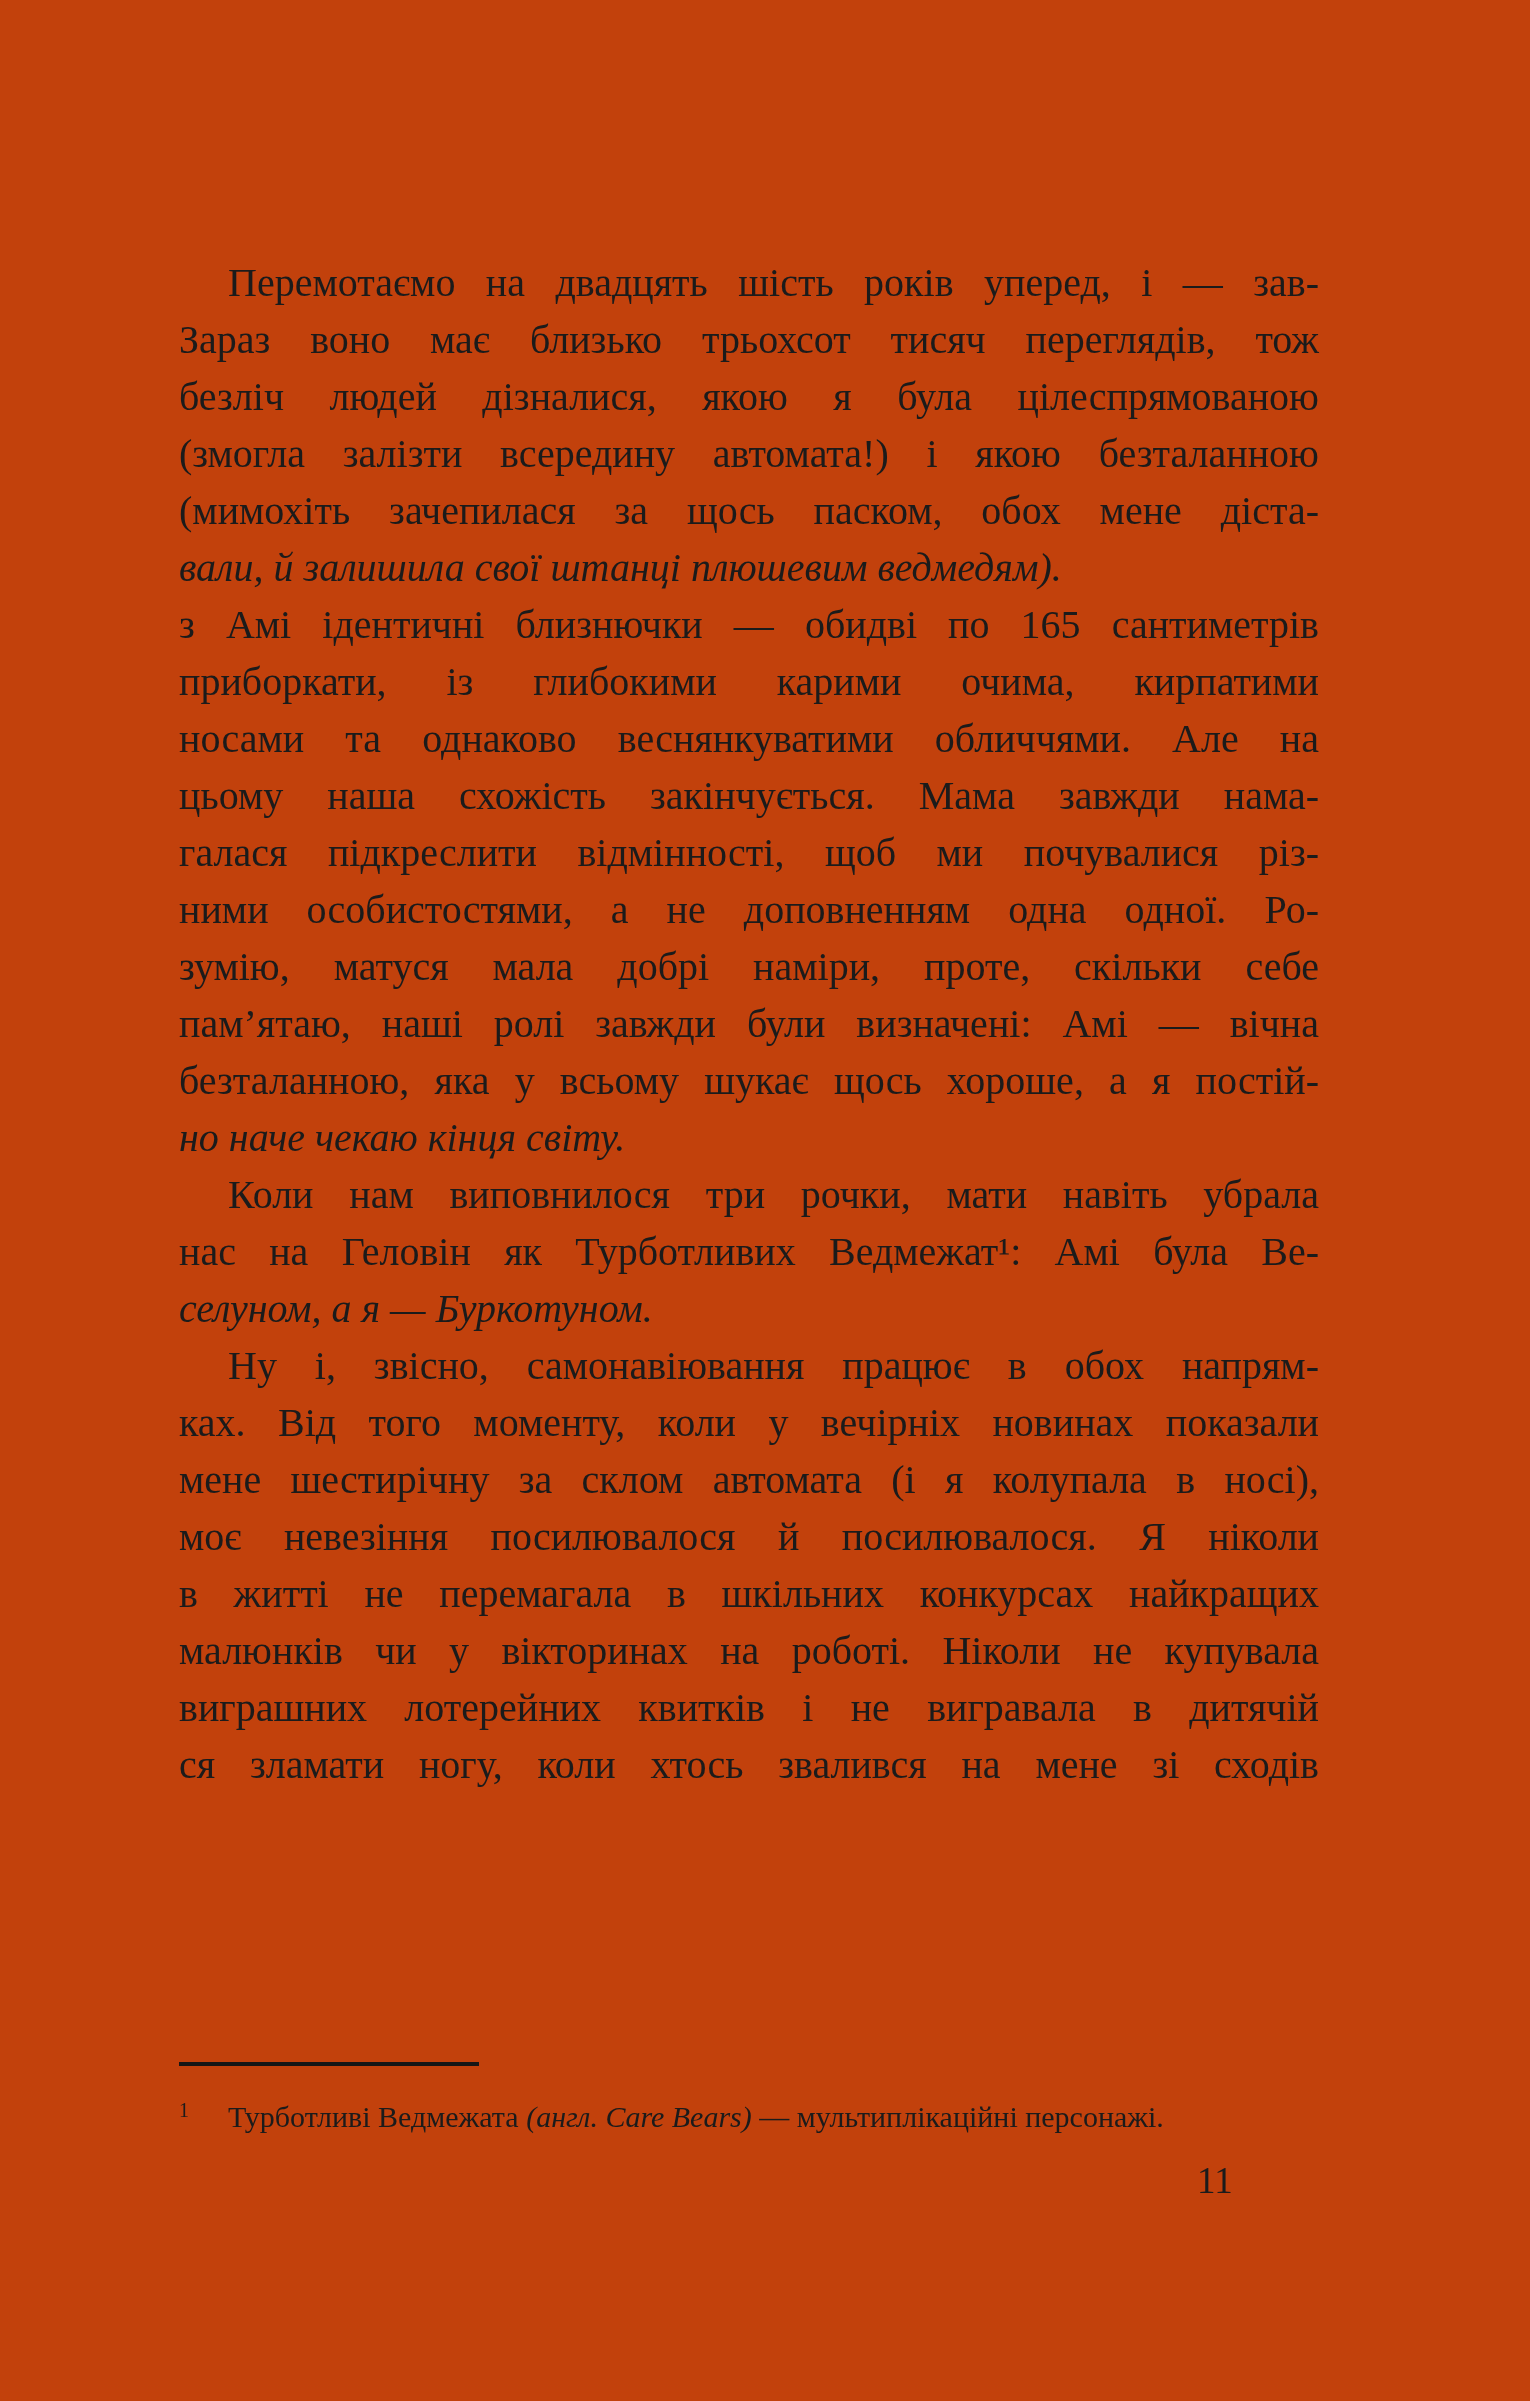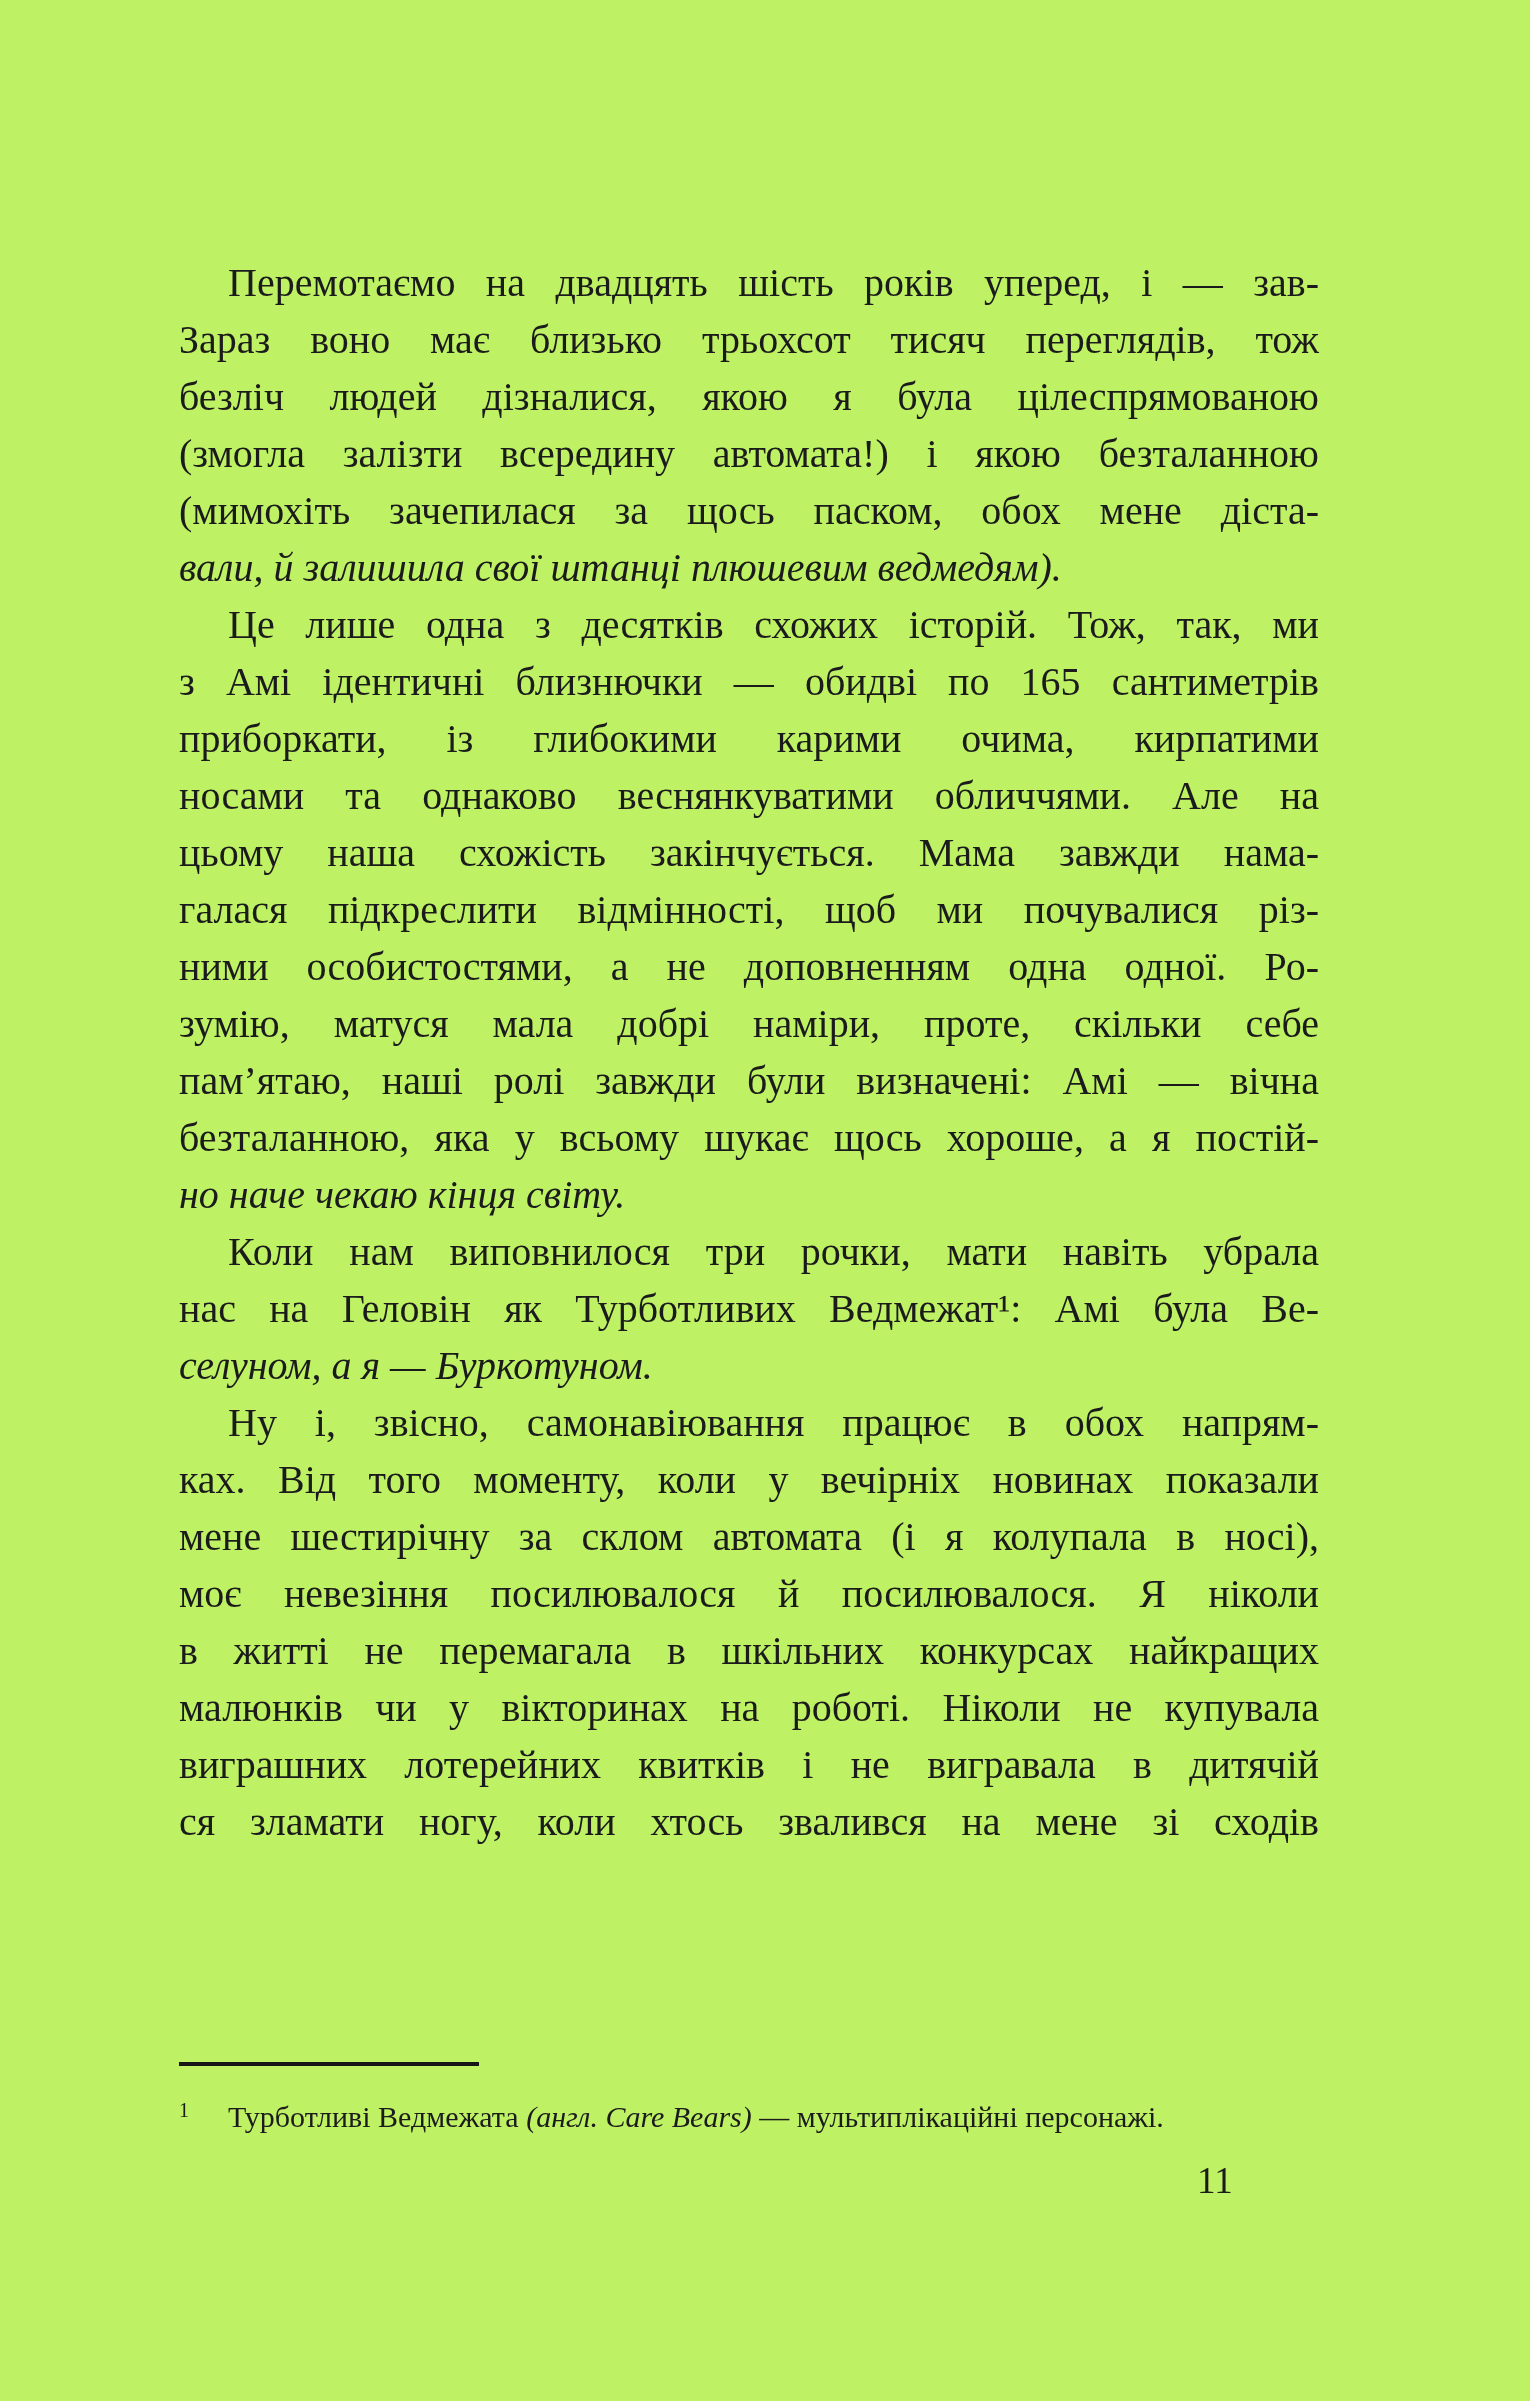--- a/index.html
+++ b/index.html
@@ -11,21 +11,21 @@
     height: 2401px;
     background: #ffffff;
     position: relative;
     overflow: hidden;
   }
   .page {
     position: absolute;
     left: 0; top: 0;
     width: 1531px;
     height: 2401px;
-    background: #bef264;
+    background: #c2410c;
     color: #1b1b1b;
     font-family: "Liberation Serif", "DejaVu Serif", serif;
   }
   .text-block {
     position: absolute;
     left: 179px;
     top: 254px;
     width: 1140px;
     font-size: 40px;
     line-height: 57px;
@@ -86,21 +86,20 @@
     <div class="para">
       <div class="line first">Перемотаємо на двадцять шість років уперед, і — зав-</div>
       <div class="line">Зараз воно має близько трьохсот тисяч переглядів, тож</div>
       <div class="line">безліч людей дізналися, якою я була цілеспрямованою</div>
       <div class="line">(змогла залізти всередину автомата!) і якою безталанною</div>
       <div class="line">(мимохіть зачепилася за щось паском, обох мене діста-</div>
       <div class="line end">вали, й залишила свої штанці плюшевим ведмедям).</div>
     </div>
 
     <div class="para">
-      <div class="line first">Це лише одна з десятків схожих історій. Тож, так, ми</div>
       <div class="line">з Амі ідентичні близнючки — обидві по 165 сантиметрів</div>
       <div class="line">приборкати, із глибокими карими очима, кирпатими</div>
       <div class="line">носами та однаково веснянкуватими обличчями. Але на</div>
       <div class="line">цьому наша схожість закінчується. Мама завжди нама-</div>
       <div class="line">галася підкреслити відмінності, щоб ми почувалися різ-</div>
       <div class="line">ними особистостями, а не доповненням одна одної. Ро-</div>
       <div class="line">зумію, матуся мала добрі наміри, проте, скільки себе</div>
       <div class="line">пам’ятаю, наші ролі завжди були визначені: Амі — вічна</div>
       <div class="line">безталанною, яка у всьому шукає щось хороше, а я постій-</div>
       <div class="line end">но наче чекаю кінця світу.</div>

